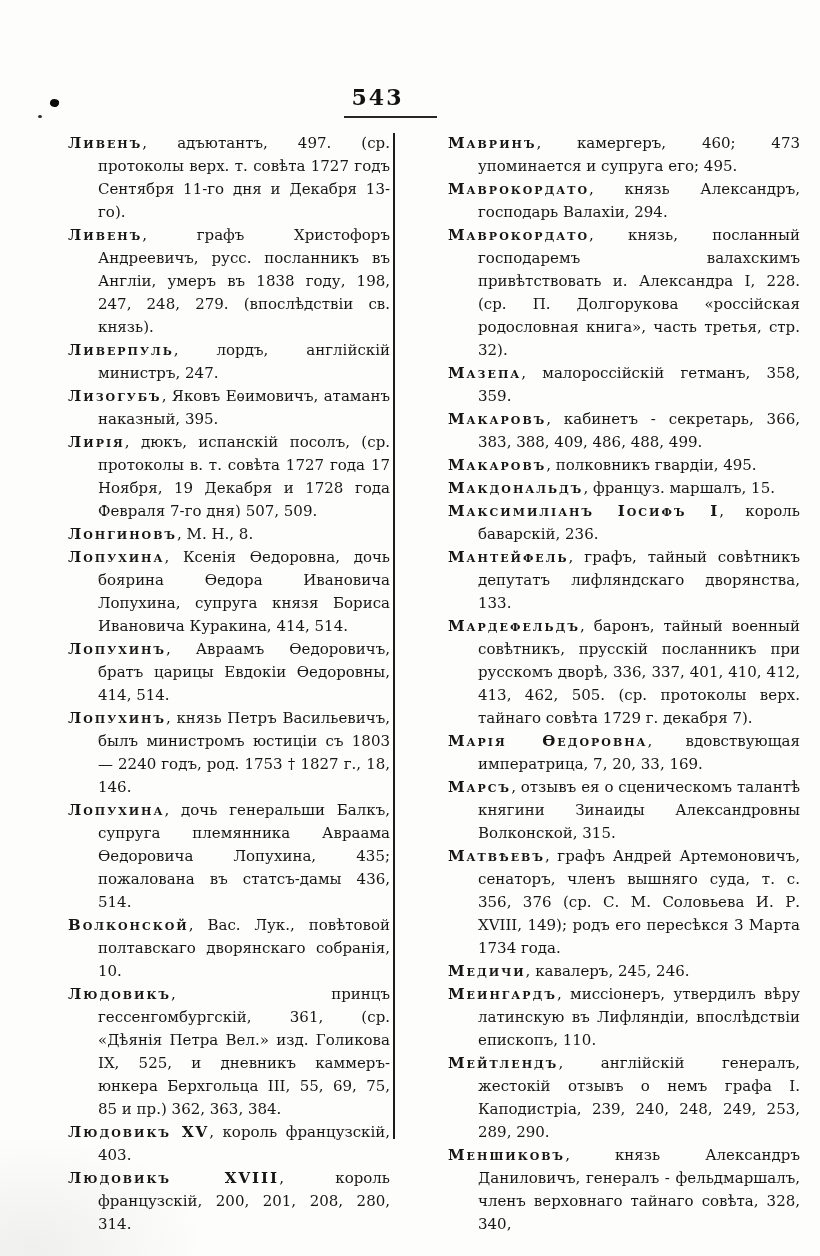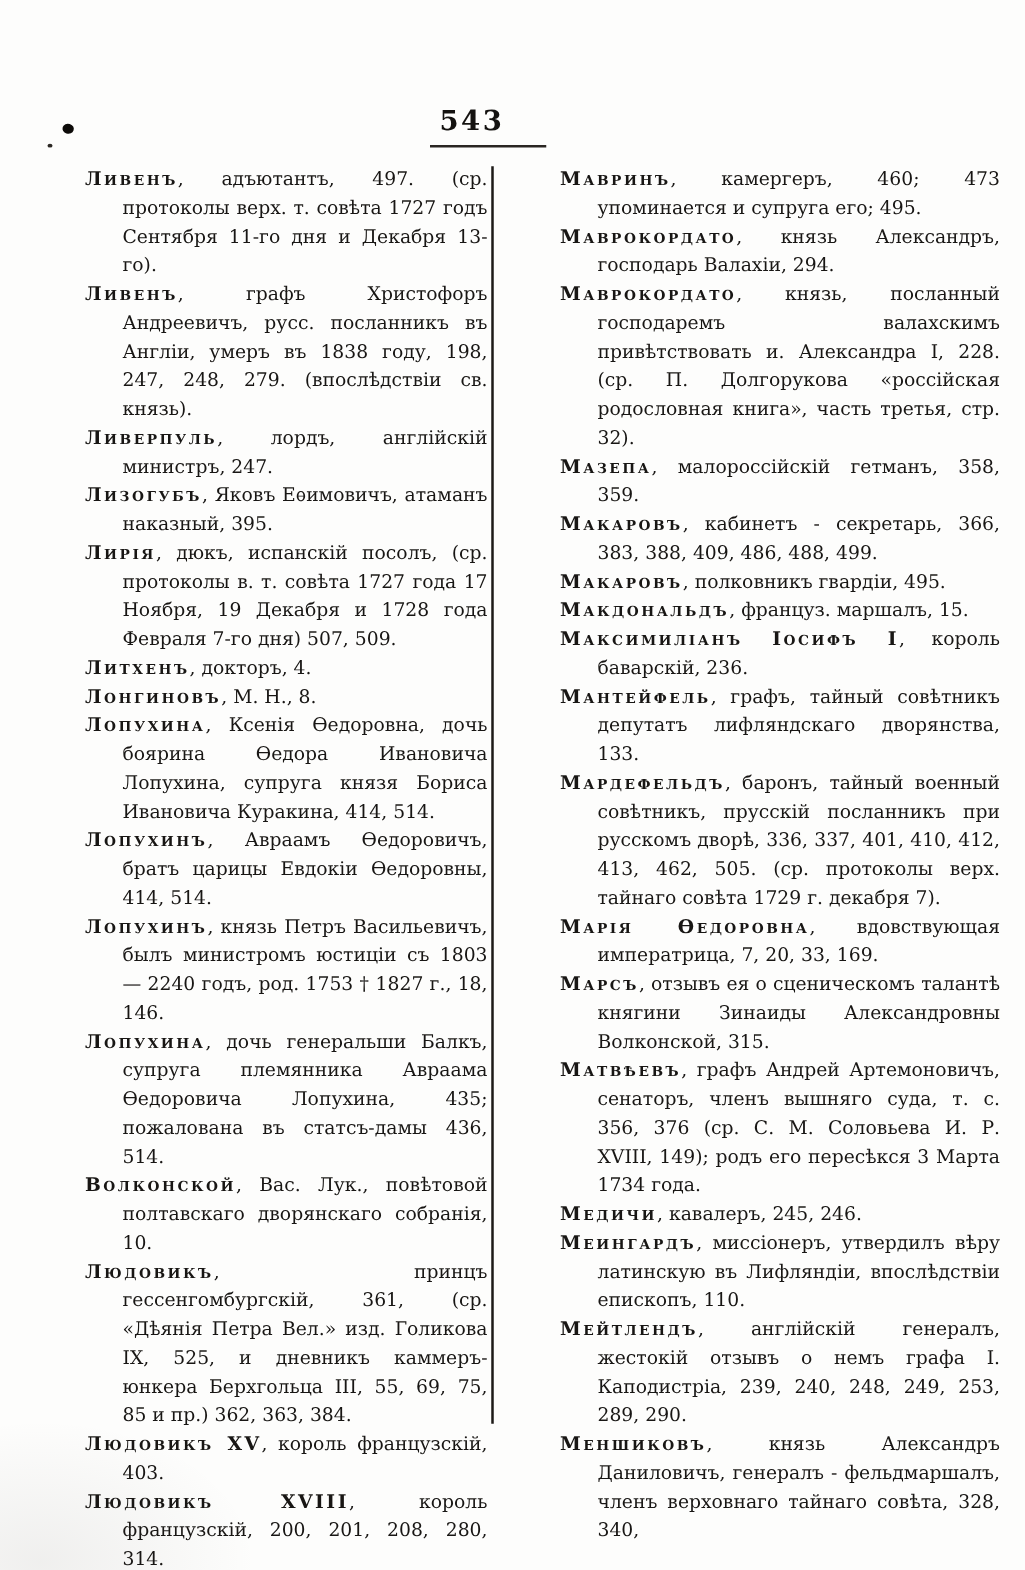--- a/index.html
+++ b/index.html
@@ -84,21 +84,20 @@
 
   <div class="page-number">543</div>
   <div class="page-number-rule"></div>
 
   <div class="col col-left" id="col-left">
       <p class="entry"><span class="hw">Ливенъ</span><span>, адъютантъ, 497. (ср. протоколы верх. т. совѣта 1727 годъ Сентября 11-го дня и Декабря 13-го).</span></p>
       <p class="entry"><span class="hw">Ливенъ</span><span>, графъ Христофоръ Андреевичъ, русс. посланникъ въ Англіи, умеръ въ 1838 году, 198, 247, 248, 279. (впослѣдствіи св. князь).</span></p>
       <p class="entry"><span class="hw">Ливерпуль</span><span>, лордъ, англійскій министръ, 247.</span></p>
       <p class="entry"><span class="hw">Лизогубъ</span><span>, Яковъ Еѳимовичъ, атаманъ наказный, 395.</span></p>
       <p class="entry"><span class="hw">Лирія</span><span>, дюкъ, испанскій посолъ, (ср. протоколы в. т. совѣта 1727 года 17 Ноября, 19 Декабря и 1728 года Февраля 7-го дня) 507, 509.</span></p>
-      <p class="entry"><span class="hw">Литхенъ</span><span>, докторъ, 4.</span></p>
       <p class="entry"><span class="hw">Лонгиновъ</span><span>, М. Н., 8.</span></p>
       <p class="entry"><span class="hw">Лопухина</span><span>, Ксенія Ѳедоровна, дочь боярина Ѳедора Ивановича Лопухина, супруга князя Бориса Ивановича Куракина, 414, 514.</span></p>
       <p class="entry"><span class="hw">Лопухинъ</span><span>, Авраамъ Ѳедоровичъ, братъ царицы Евдокіи Ѳедоровны, 414, 514.</span></p>
       <p class="entry"><span class="hw">Лопухинъ</span><span>, князь Петръ Васильевичъ, былъ министромъ юстиціи съ 1803 — 2240 годъ, род. 1753 † 1827 г., 18, 146.</span></p>
       <p class="entry"><span class="hw">Лопухина</span><span>, дочь генеральши Балкъ, супруга племянника Авраама Ѳедоровича Лопухина, 435; пожалована въ статсъ-дамы 436, 514.</span></p>
       <p class="entry"><span class="hw">Волконской</span><span>, Вас. Лук., повѣтовой полтавскаго дворянскаго собранія, 10.</span></p>
       <p class="entry"><span class="hw">Людовикъ</span><span>, принцъ гессенгомбургскій, 361, (ср. «Дѣянія Петра Вел.» изд. Голикова IX, 525, и дневникъ каммеръ-юнкера Берхгольца III, 55, 69, 75, 85 и пр.) 362, 363, 384.</span></p>
       <p class="entry"><span class="hw">Людовикъ XV</span><span>, король французскій, 403.</span></p>
       <p class="entry"><span class="hw">Людовикъ XVIII</span><span>, король французскій, 200, 201, 208, 280, 314.</span></p>
     </div>

